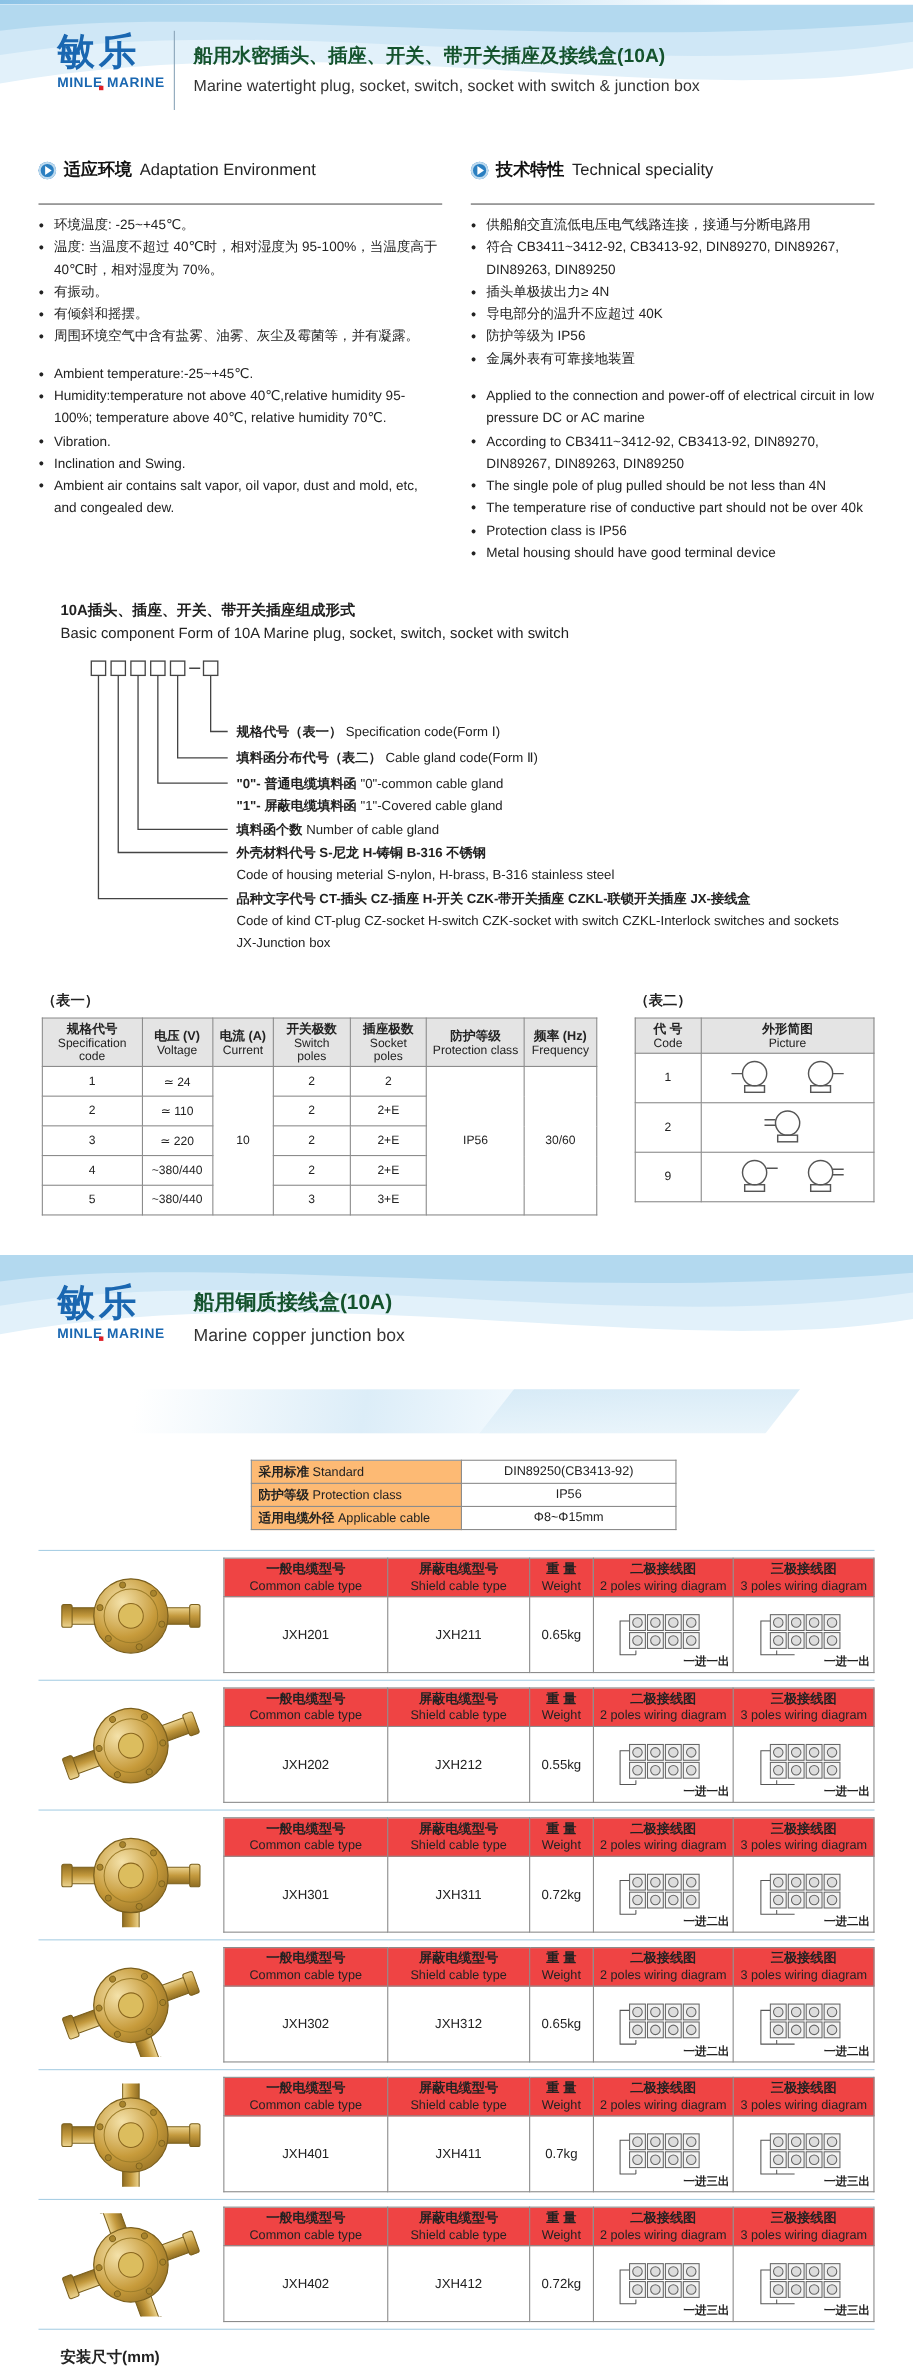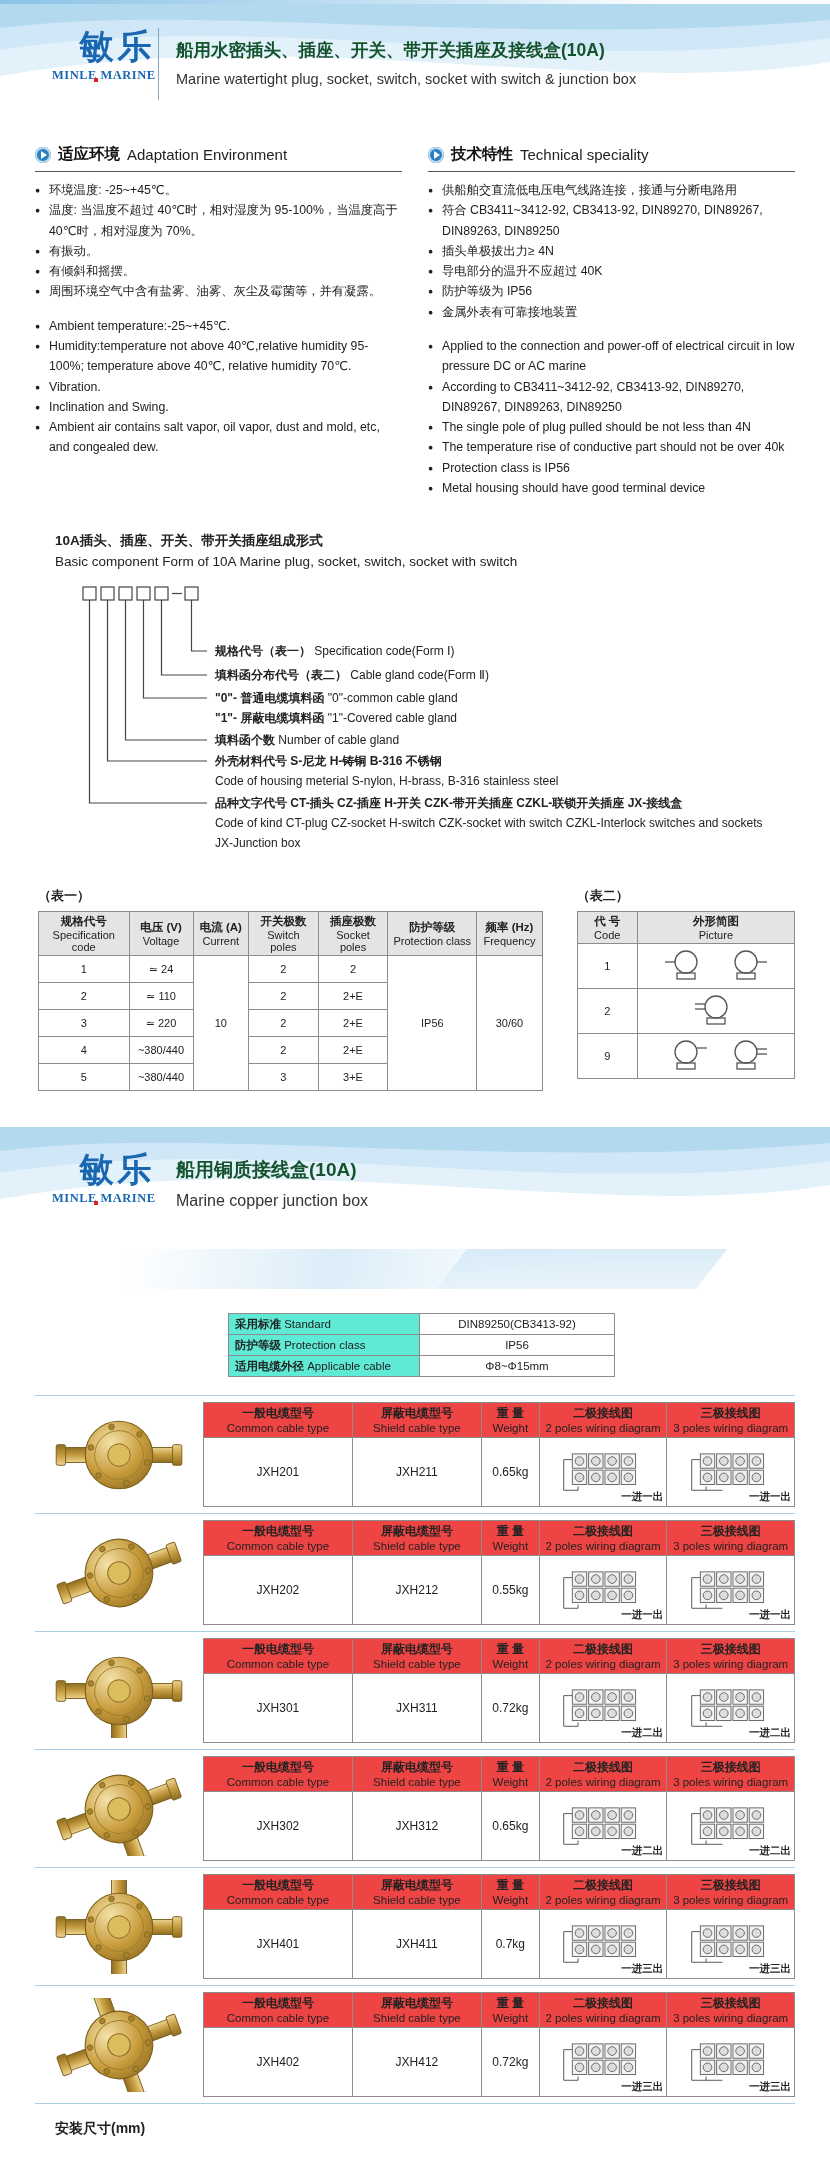--- a/index.html
+++ b/index.html
@@ -1,38 +1,38 @@
 <!DOCTYPE html>
 <html><head>
 <meta charset="utf-8">
 <style>
   html,body{margin:0;padding:0;background:#fff;}
   body{width:830px;margin:0 auto;font-family:"Liberation Sans","DejaVu Sans",sans-serif;color:#222;position:relative;}
   .topline{height:4px;background:linear-gradient(90deg,#8cc3e6,#cfe7f6 55%,rgba(255,255,255,0) 80%);}
   
   .band{position:relative;height:122px;overflow:hidden;}
   .band svg.wave{position:absolute;top:0;left:0;width:830px;height:122px;}
-  .logo{position:absolute;left:52px;top:26px;z-index:2;text-align:right;line-height:1;font-family:Liberation Serif, serif;}
+  .logo{position:absolute;left:52px;top:26px;z-index:2;text-align:left;line-height:1;}
   .logo .cn{font-size:34px;font-weight:bold;color:#1a67b1;letter-spacing:4px;}
   .logo .en{font-size:12.5px;font-weight:bold;color:#1a67b1;margin-top:5px;letter-spacing:.5px;}
   .logo .en .accent{position:relative;}
   .logo .en .accent:after{content:"";position:absolute;right:-1px;bottom:0;width:4px;height:4px;background:#e01f26;}
   .hdiv{position:absolute;left:158px;top:24px;height:72px;width:1px;background:#8aa5b8;z-index:2;}
   .htitles{position:absolute;left:176px;top:34px;z-index:2;}
   .htitles .t-cn{font-size:17.5px;font-weight:bold;color:#14532d;}
   .htitles .t-en{font-size:14.5px;color:#333;margin-top:9px;}
   .band2 .htitles{top:30px;}
   .band2 .htitles .t-cn{font-size:19px;}
   .band2 .htitles .t-en{font-size:16px;}
   .ribbons{height:40px;background:linear-gradient(100deg,rgba(255,255,255,0) 15%,#dcedf8 40%,#f0f8fd 55%,rgba(255,255,255,0) 72%);position:relative;overflow:hidden;}
   .ribbons .streak{position:absolute;top:-8px;right:120px;width:260px;height:60px;background:linear-gradient(180deg,#cde5f4,#eaf5fb);transform:skewX(-38deg);opacity:.8;}
   
   .cols{display:flex;gap:26px;margin:18px 35px 0 35px;}
   .col{flex:1;min-width:0;}
-  .sec-head{display:flex;align-items:center;gap:7px;border-bottom:1.5px solid #555;padding-bottom:6px;margin-bottom:8px;}
+  .sec-head{display:flex;align-items:center;gap:7px;border-bottom:1.5px solid #555;padding-bottom:20px;margin-bottom:8px;}
   .play{width:16px;height:16px;border-radius:50%;background:#2a7fc1;position:relative;flex:0 0 16px;box-shadow:inset 0 0 0 2px #bcd9ee;}
   .play:after{content:"";position:absolute;left:6px;top:4px;border-left:6px solid #fff;border-top:4px solid transparent;border-bottom:4px solid transparent;}
   .sec-head .cn{font-size:15.5px;font-weight:bold;color:#111;}
   .sec-head .en{font-size:15px;color:#222;}
   ul.blist{list-style:none;margin:4px 0 0 0;padding:0;font-size:12.3px;line-height:1.65;}
   ul.blist li{padding-left:14px;position:relative;}
   ul.blist li:before{content:"●";position:absolute;left:0;top:0;font-size:8.5px;line-height:2.4;}
   ul.blist.en-list{margin-top:14px;}
   
   .comp{margin:34px 35px 0 55px;}
@@ -49,21 +49,21 @@
   table.grid th,table.grid td{border:1px solid #8c8c8c;padding:2px 4px;}
   table.grid th{background:#e4e4e4;font-weight:normal;}
   table.grid th .cnb{font-size:11.5px;}
   table.grid td{height:22px;}
   .g2 td{height:50px;}
   .gicons{display:flex;gap:14px;justify-content:center;align-items:center;}
   
   .standards{margin:24px 0 0 228px;}
   table.stable{border-collapse:collapse;font-size:11.5px;}
   table.stable td{border:1px solid #8c8c8c;height:18px;padding:1px 6px;}
-  table.stable td.lab{background:#5eead4;width:178px;}
+  table.stable td.lab{background:#fdba74;width:178px;}
   table.stable td.val{width:182px;text-align:center;}
   
   .products{margin:18px 35px 0 35px;border-top:1px solid #aacfe4;}
   .product-row{display:flex;align-items:center;border-bottom:1px solid #aacfe4;padding:6px 0;}
   .photo{width:168px;display:flex;justify-content:center;align-items:center;}
   .photo-svg{width:150px;height:94px;}
   table.ptable{border-collapse:collapse;flex:1;font-size:11.5px;text-align:center;table-layout:fixed;}
   table.ptable th,table.ptable td{border:1px solid #8c8c8c;}
   table.ptable th{background:#ef4444;font-weight:normal;height:32px;line-height:1.25;}
   table.ptable th .cnb{font-size:12px;}

